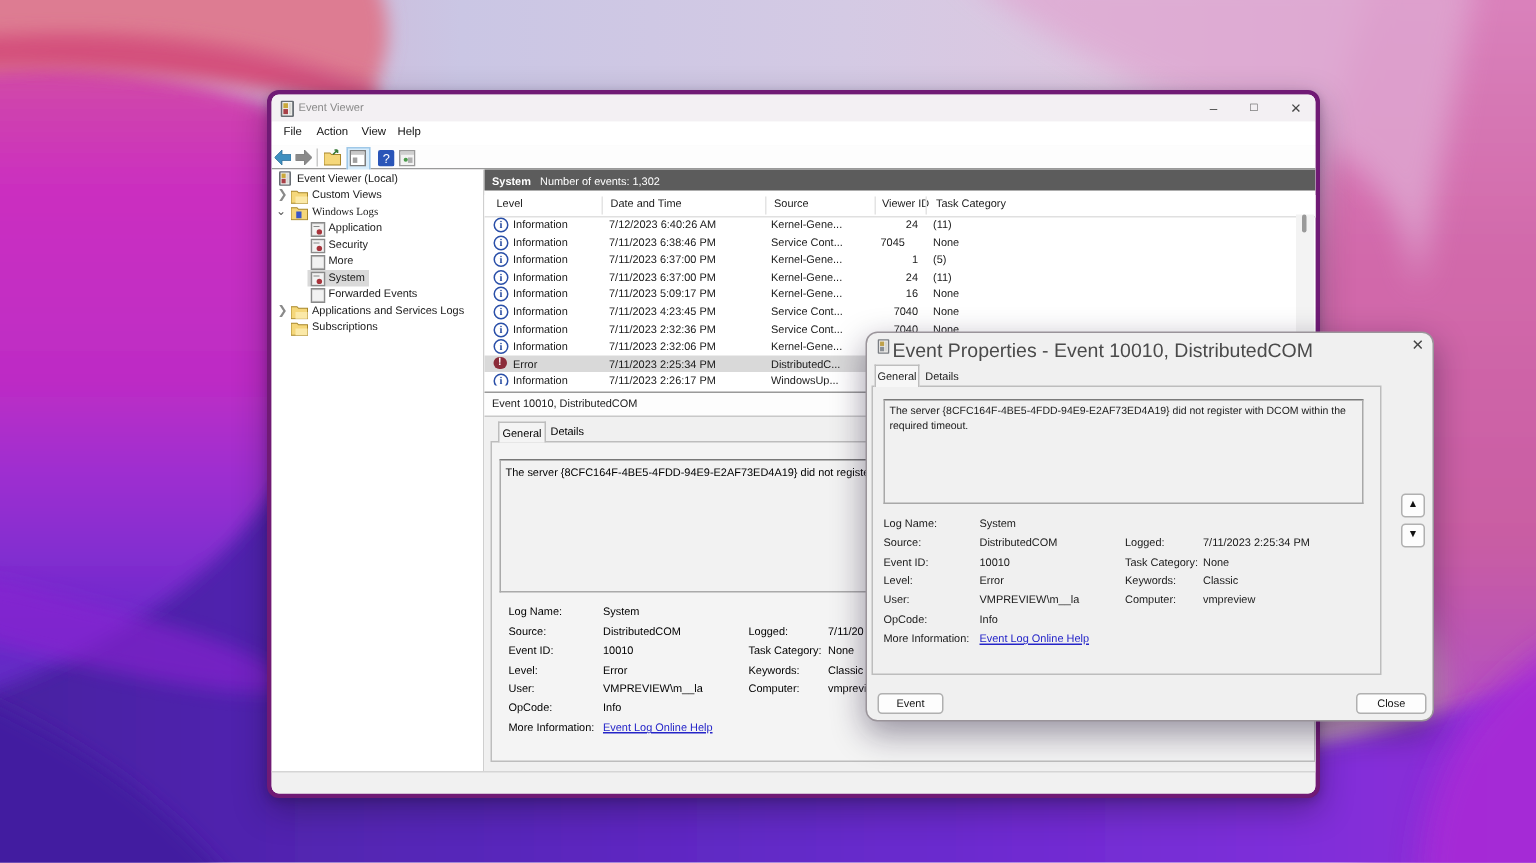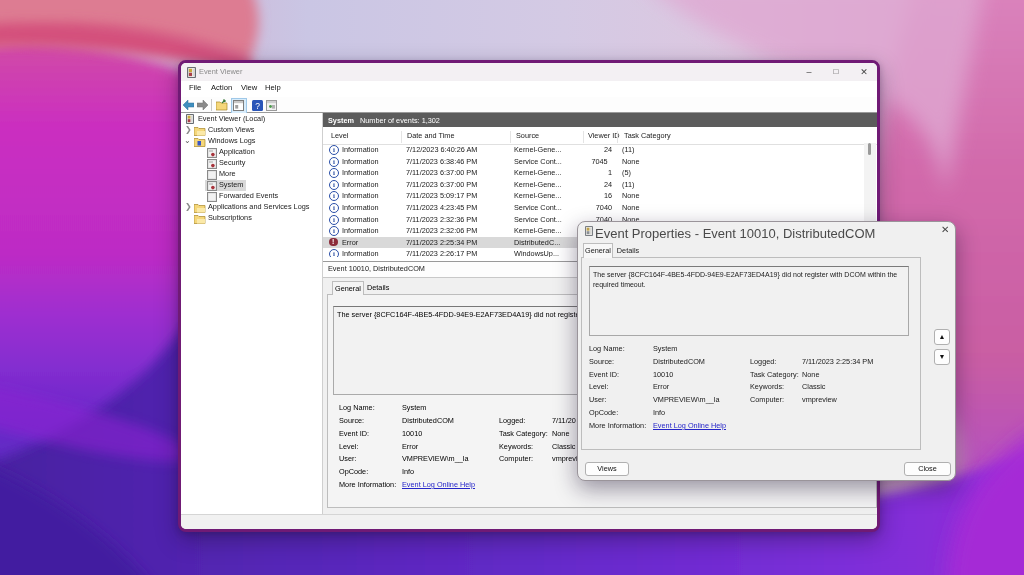--- a/index.html
+++ b/index.html
@@ -156,21 +156,21 @@
     <svg class="abs" style="left:13px;top:13px" width="12" height="10" viewBox="0 0 12 10">
         <path d="M0 1.5 L0 9.5 L11 9.5 L11 2.5 L5 2.5 L4 1.5 Z" fill="#f5d77a" stroke="#a8862a" stroke-width="0.7"></path>
         <path d="M3 5 L11 5 L11 9.5 L3 9.5 Z" fill="#fbe9a8"></path>
       </svg>
     <span class="ti" style="left:27px;top:12px;">Custom Views</span>
     <span class="ti" style="left:3px;top:23px;color:#5a5a5a;font-size:8px;">⌄</span>
     <svg class="abs" style="left:13px;top:24px" width="12" height="10" viewBox="0 0 12 10">
         <path d="M0 1.5 L0 9.5 L11 9.5 L11 2.5 L5 2.5 L4 1.5 Z" fill="#f5d77a" stroke="#a8862a" stroke-width="0.7"></path>
         <path d="M3.5 4 L7 4 L7 8.5 L3.5 8.5 Z" fill="#3a56c8"></path>
       </svg>
-    <span class="ti" style="left:27px;top:23px;">Windows Logs</span>
+    <span class="ti" style="left:27px;top:23px;font-family:Liberation Serif, serif;">Windows Logs</span>
     <svg class="abs" style="left:26px;top:35px" width="10" height="10" viewBox="0 0 10 10">
         <rect x="0.5" y="0.5" width="9" height="9" fill="#d8d8d8" stroke="#8a8a8a"></rect>
         <rect x="1.5" y="1.5" width="7" height="7" fill="#f2f2f2"></rect>
         <circle cx="5.9" cy="6.6" r="1.8" fill="#a8343c"></circle>
         <path d="M2 3 L6 3" stroke="#888" stroke-width="0.7"></path>
       </svg>
     <span class="ti" style="left:38px;top:34px;">Application</span>
     <svg class="abs" style="left:26px;top:46px" width="10" height="10" viewBox="0 0 10 10">
         <rect x="0.5" y="0.5" width="9" height="9" fill="#d8d8d8" stroke="#8a8a8a"></rect>
         <rect x="1.5" y="1.5" width="7" height="7" fill="#f2f2f2"></rect>
@@ -231,21 +231,21 @@
           <span style="left:83px;">7/12/2023 6:40:26 AM</span>
           <span style="left:191px;">Kernel-Gene...</span>
           <span style="left:264px;width:25px;text-align:right;">24</span>
           <span style="left:299px;">(11)</span>
         </div>
       <div class="row" style="top:42.6px;">
           <span class="icoinf">i</span>
           <span style="left:19px;">Information</span>
           <span style="left:83px;">7/11/2023 6:38:46 PM</span>
           <span style="left:191px;">Service Cont...</span>
-          <span style="left:264px;width:25px;text-align:center;">7045</span>
+          <span style="left:264px;width:25px;text-align:left;">7045</span>
           <span style="left:299px;">None</span>
         </div>
       <div class="row" style="top:54.2px;">
           <span class="icoinf">i</span>
           <span style="left:19px;">Information</span>
           <span style="left:83px;">7/11/2023 6:37:00 PM</span>
           <span style="left:191px;">Kernel-Gene...</span>
           <span style="left:264px;width:25px;text-align:right;">1</span>
           <span style="left:299px;">(5)</span>
         </div>
@@ -378,15 +378,15 @@
     <div class="lbl" style="left:172px;top:160px;">Keywords:</div>
     <div class="lbl" style="left:224px;top:160px;">Classic</div>
   <div class="lbl" style="left:11px;top:173px;">User:</div>
     <div class="lbl" style="left:75px;top:173px;">VMPREVIEW\m__la</div>
     <div class="lbl" style="left:172px;top:173px;">Computer:</div>
     <div class="lbl" style="left:224px;top:173px;">vmpreview</div>
   <div class="lbl" style="left:11px;top:186px;">OpCode:</div>
     <div class="lbl" style="left:75px;top:186px;">Info</div>
   <div class="lbl" style="left:11px;top:199px;">More Information:</div>
     <div class="lbl" style="left:75px;top:199px;"><a class="lnk">Event Log Online Help</a></div>
-  <div class="btn" style="left:7px;top:240px;width:42px;height:12px;line-height:12px;">Views</div>
+  <div class="btn" style="left:7px;top:240px;width:42px;height:12px;line-height:12px;">Event</div>
   <div class="btn" style="left:326px;top:240px;width:45px;height:12px;line-height:12px;">Close</div>
 </div>
 
 </body></html>

